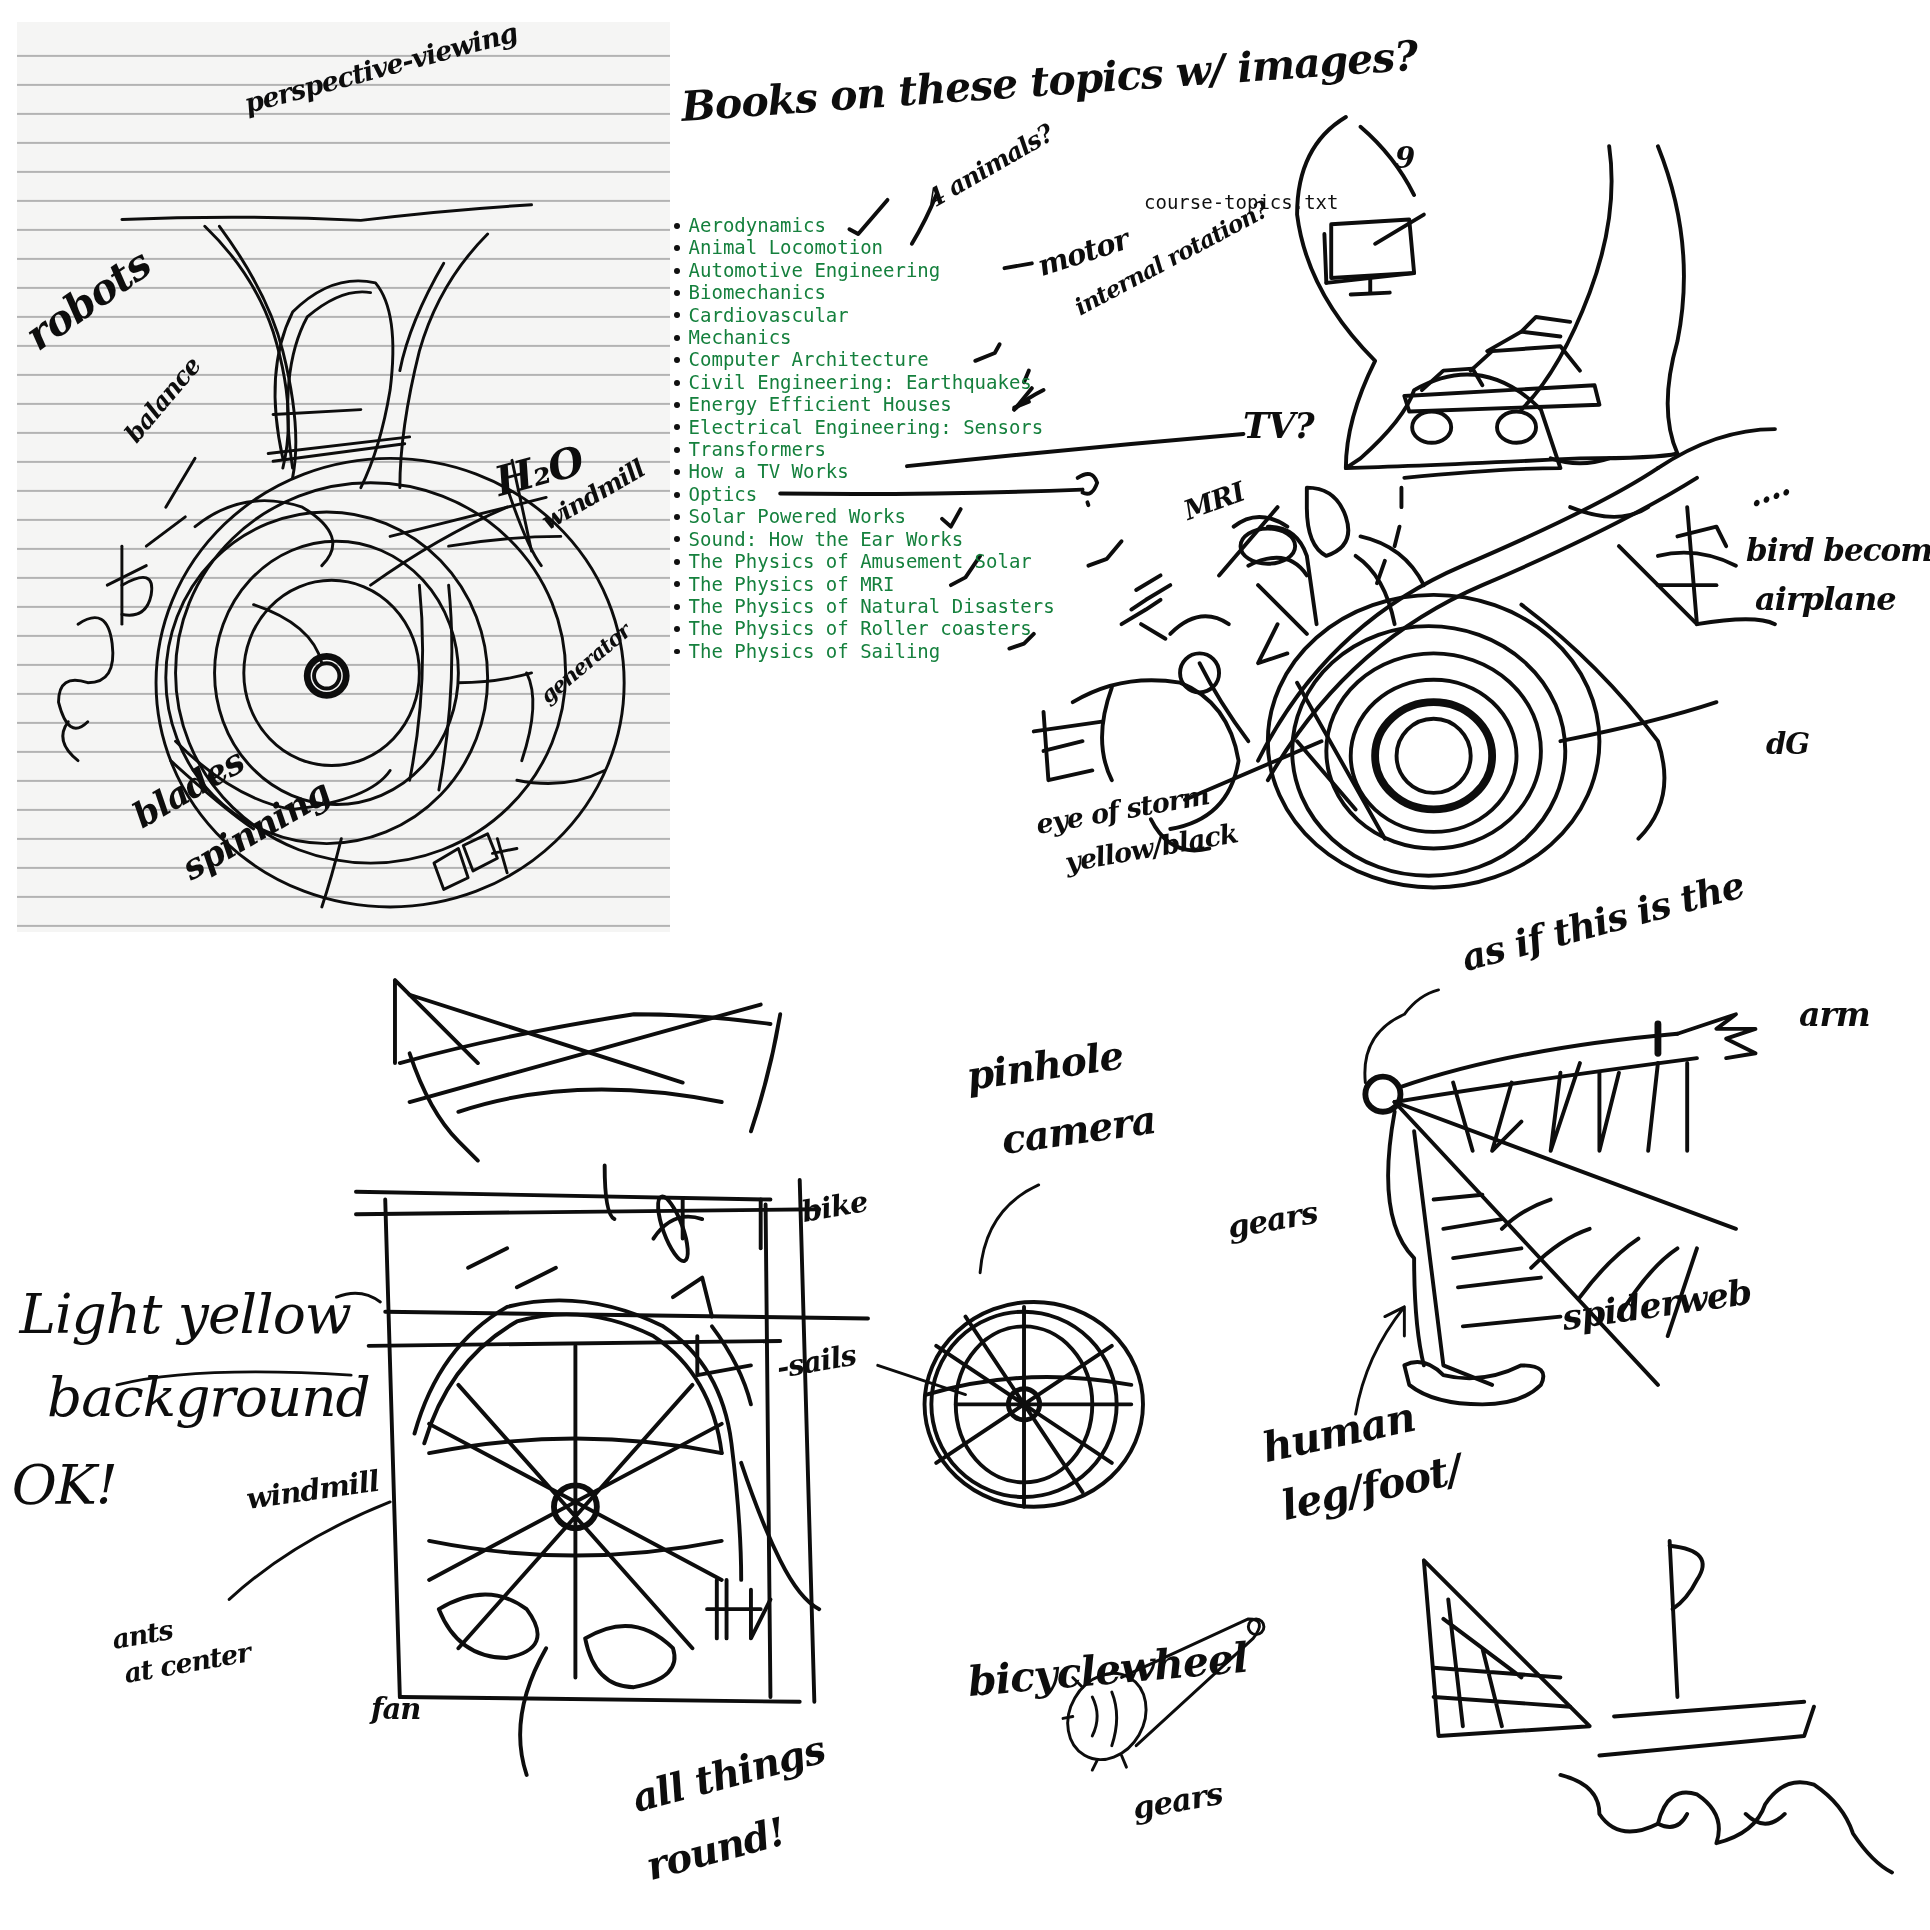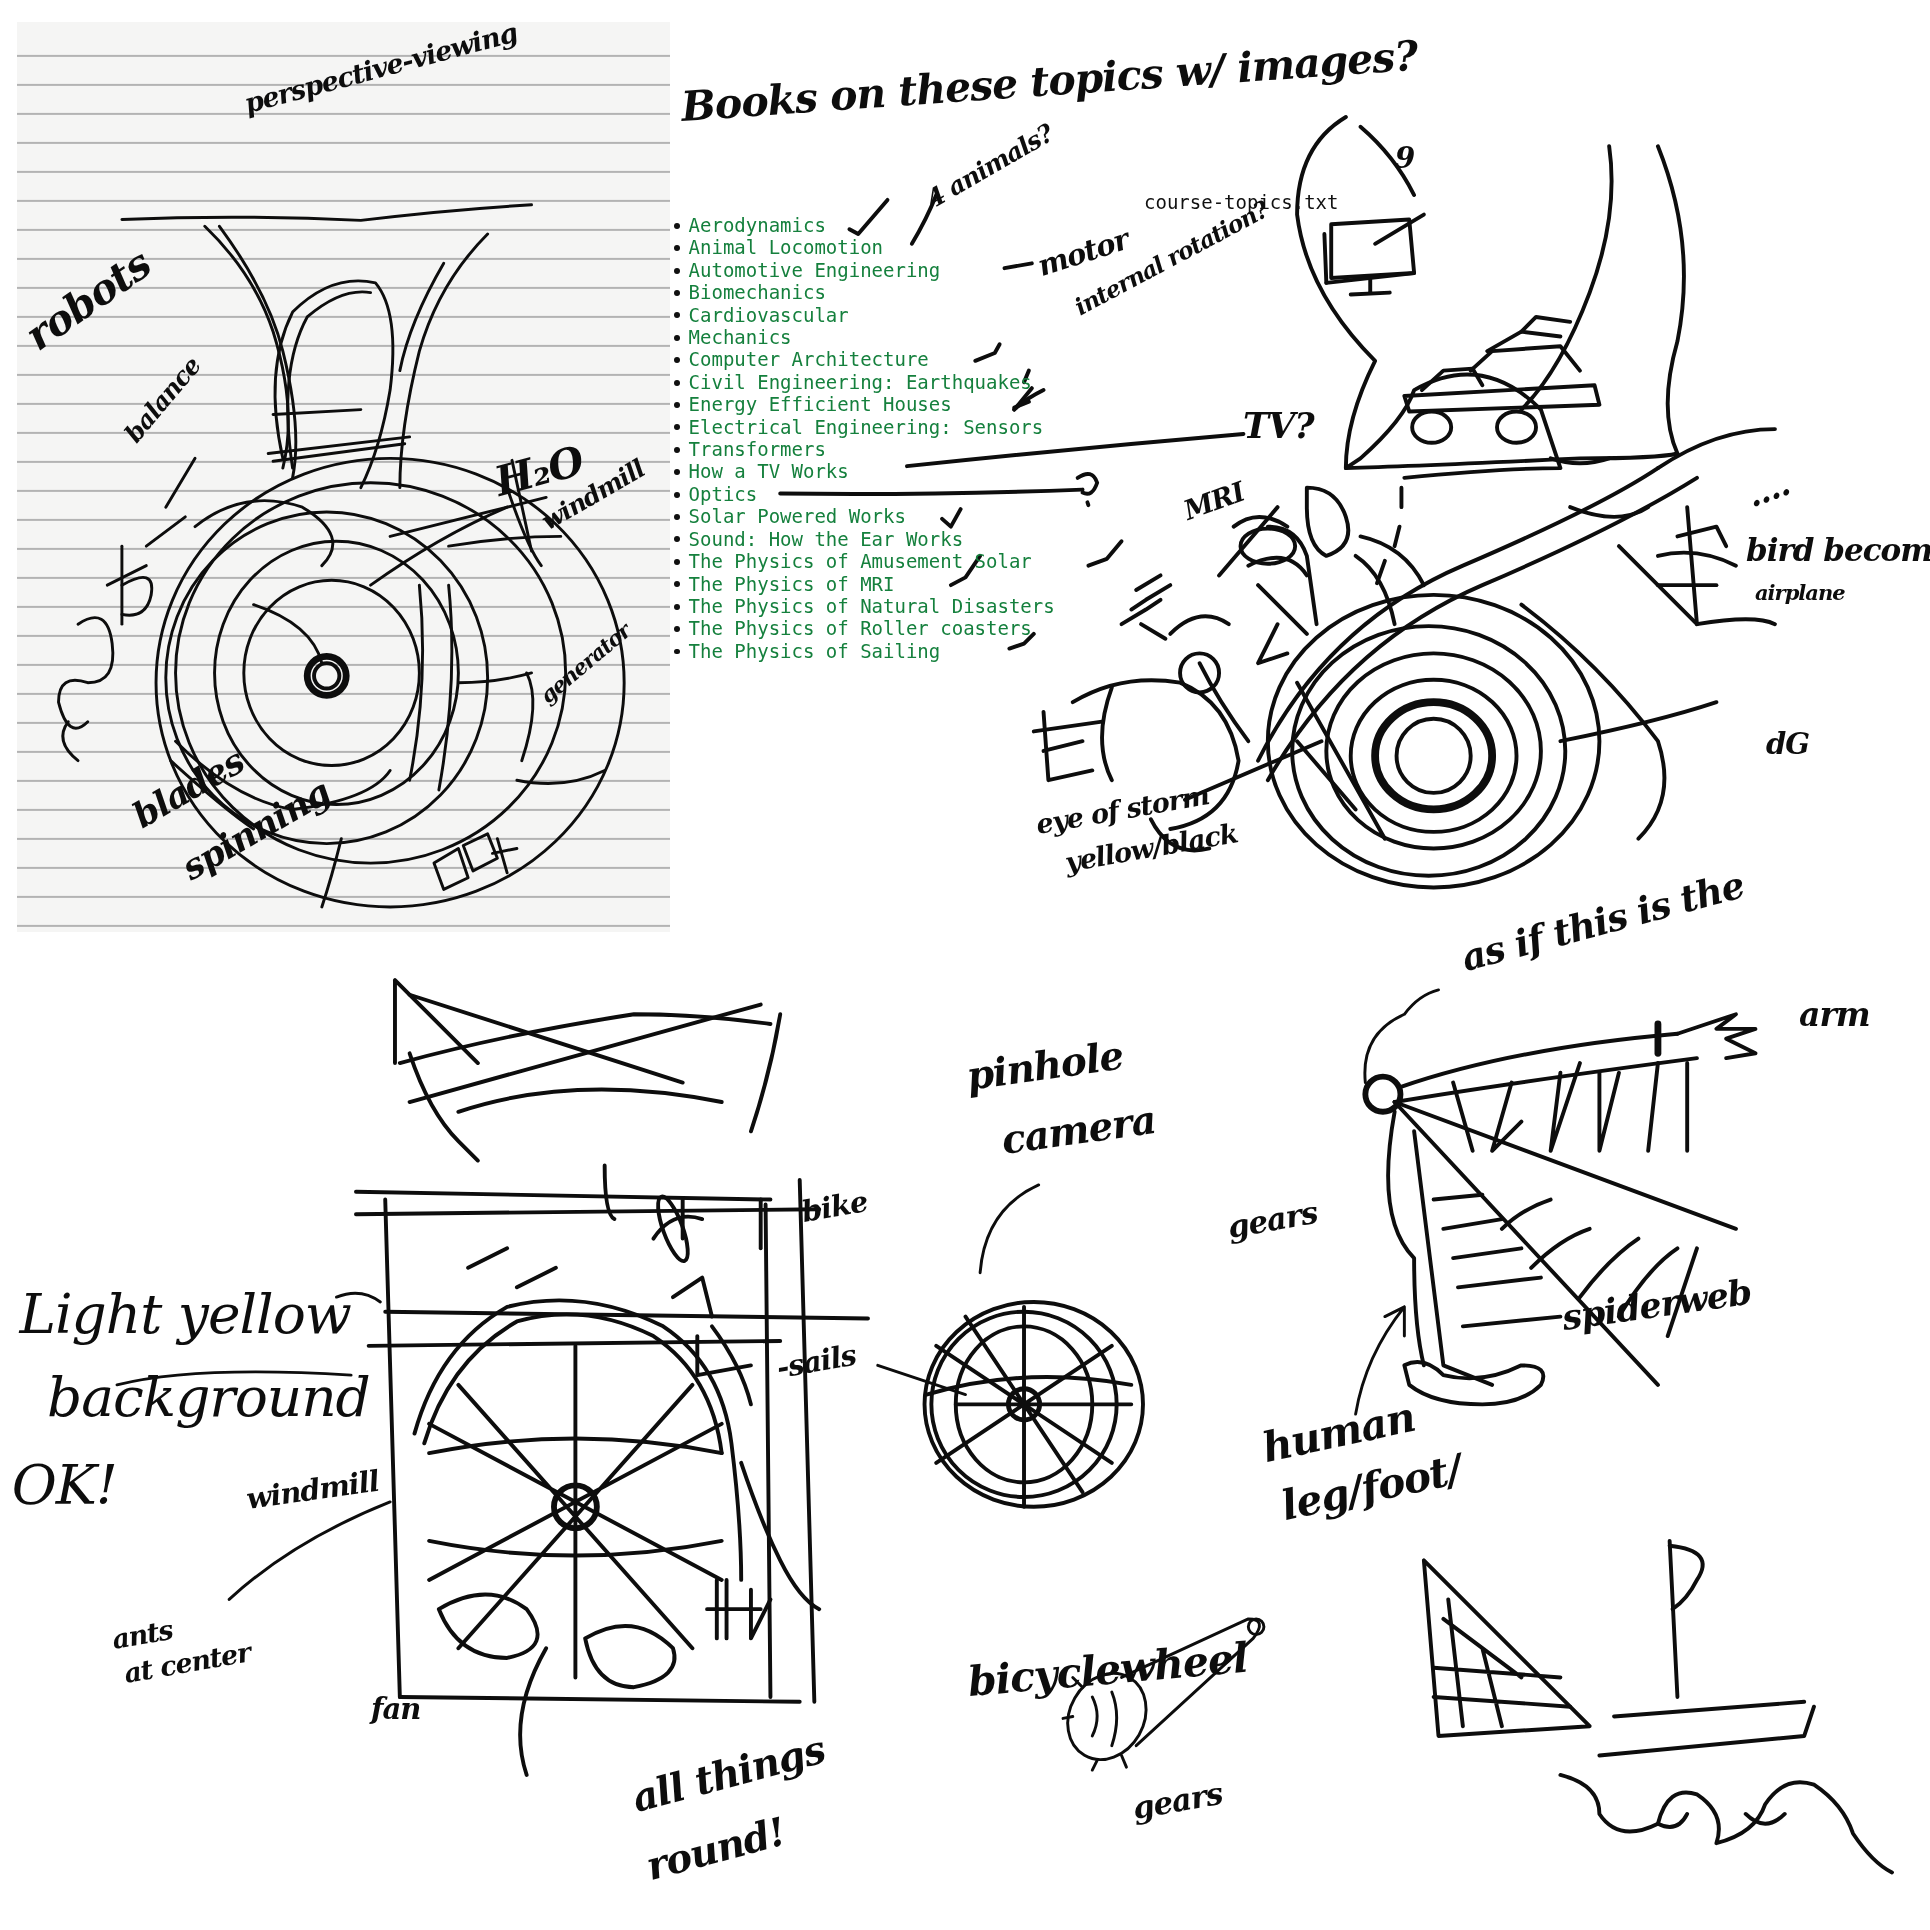--- a/index.html
+++ b/index.html
@@ -289,21 +289,21 @@
 <div class="hand" style="left:249px; top:88px; font-size:27px; transform:rotate(-15deg);">perspective-viewing</div>
 <div class="hand" style="left:44px; top:312px; font-size:41px; transform:rotate(-35deg);">robots</div>
 <div class="hand" style="left:141px; top:419px; font-size:25px; transform:rotate(-50deg);">balance</div>
 <div class="hand" style="left:502px; top:458px; font-size:41px; transform:rotate(-15deg);">H₂O</div>
 <div class="hand" style="left:551px; top:507px; font-size:25px; transform:rotate(-30deg);">windmill</div>
 <div class="hand" style="left:551px; top:683px; font-size:21.5px; transform:rotate(-40deg);">generator</div>
 <div class="hand" style="left:146px; top:795px; font-size:35px; transform:rotate(-30deg);">blades</div>
 <div class="hand" style="left:195px; top:847px; font-size:35px; transform:rotate(-30deg);">spinning</div>
 
 <div class="hand" style="left:1746px; top:532px; font-size:31px;">bird becomes</div>
-<div class="hand" style="left:1755px; top:580px; font-size:21px;">airplane</div>
+<div class="hand" style="left:1755px; top:580px; font-size:32px;">airplane</div>
 <div class="hand" style="left:1731px; top:727px; font-size:29px;margin-left:35px;">dG</div>
 <div class="hand" style="left:1039px; top:809px; font-size:27px; transform:rotate(-10deg);">eye of storm</div>
 <div class="hand" style="left:1068px; top:847px; font-size:27px; transform:rotate(-10deg);">yellow/black</div>
 
 <div class="hand" style="left:19.5px; top:1282px; font-size:55px; font-weight:normal;">Light yellow</div>
 <div class="hand" style="left:39px; top:1365px; font-size:55px; font-weight:normal;margin-left:8px;">background</div>
 <div class="hand" style="left:11.7px; top:1453px; font-size:55px; font-weight:normal;">OK!</div>
 <div class="hand" style="left:249px; top:1482px; font-size:29px; transform:rotate(-8deg);">windmill</div>
 <div class="hand" style="left:115px; top:1624px; font-size:27px; transform:rotate(-10deg);">ants</div>
 <div class="hand" style="left:127px; top:1658px; font-size:27px; transform:rotate(-10deg);">at center</div>

